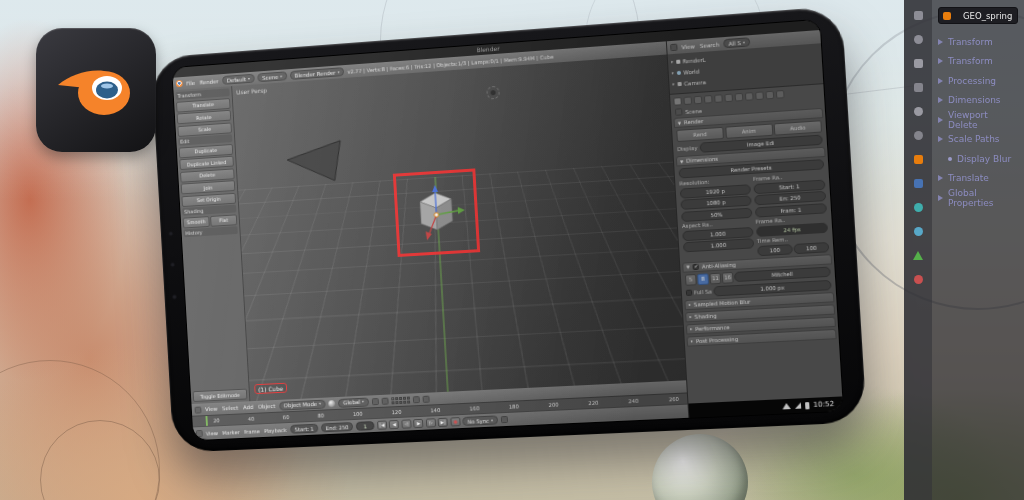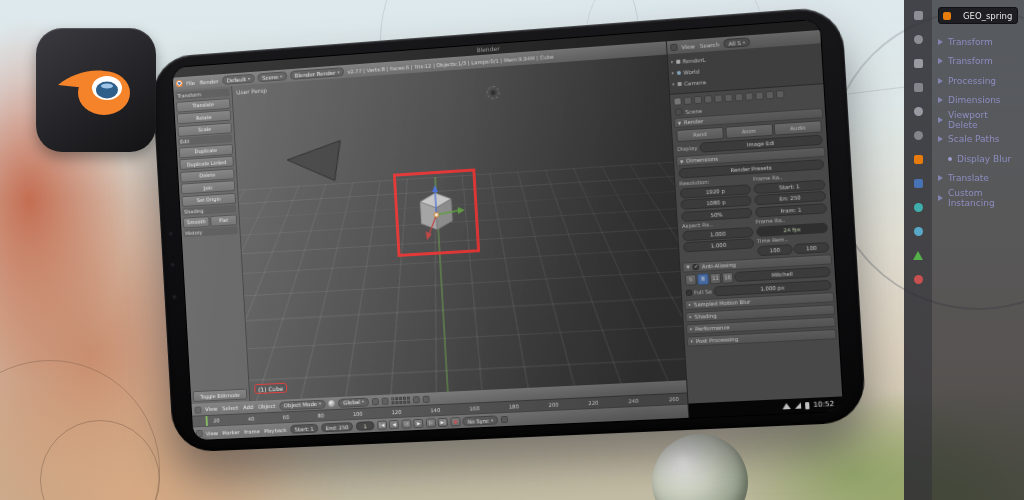--- a/index.html
+++ b/index.html
@@ -555,16 +555,16 @@
     <div class="srow sub">
         <span class="dot-b"></span>
         <span>Display Blur</span>
       </div>
     <div class="srow">
         <span class="tri-r"></span>
         <span>Translate</span>
       </div>
     <div class="srow">
         <span class="tri-r"></span>
-        <span>Custom Instancing</span>
+        <span>Global Properties</span>
       </div>
   </div>
 </div>
 
 </body></html>

